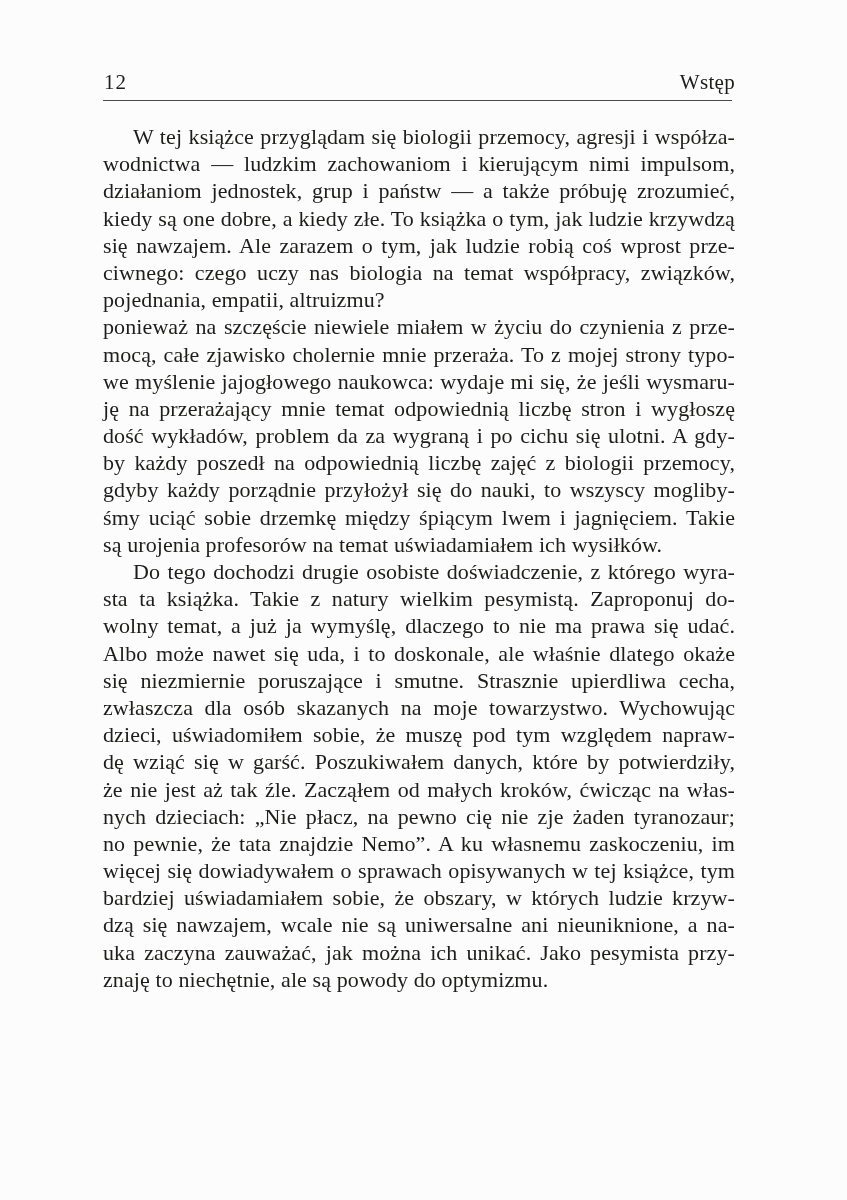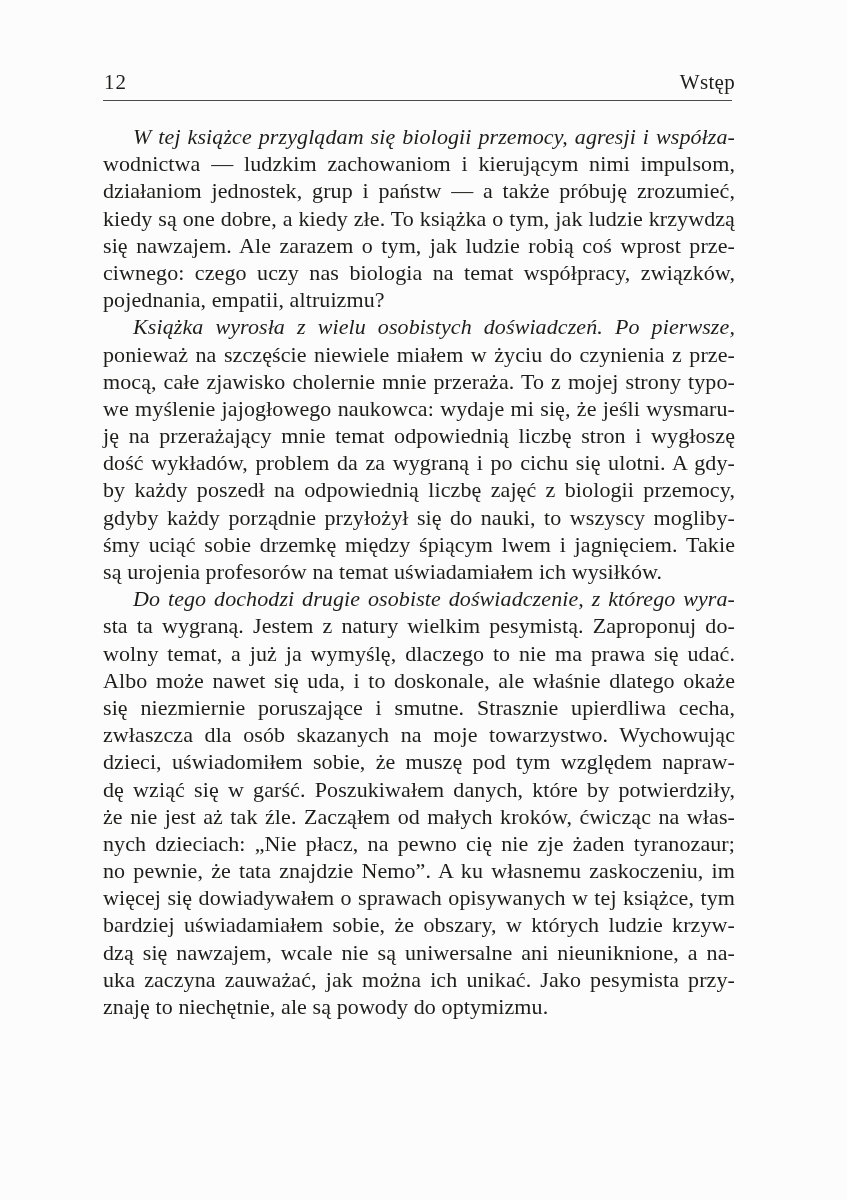--- a/index.html
+++ b/index.html
@@ -54,21 +54,21 @@
     font-size: 22px;
     letter-spacing: 0.1px;
   }
   .paragraph { margin: 0; }
   .line {
     height: 27.2px;
     line-height: 27.2px;
     text-align: justify;
     text-align-last: justify;
   }
-  .line.first { text-indent: 30px; font-style: italic; }
+  .line.first { text-indent: 30px; }
   .line.last  { text-align-last: left; }
 </style>
 </head>
 <body>
 
 <div class="page">
   <header class="running-head">
     <span class="pagenum">12</span>
     <span class="head-title">Wstęp</span>
   </header>
@@ -79,34 +79,33 @@
       <div class="paragraph">
         <div class="line first">W tej książce przyglądam się biologii przemocy, agresji i współza-</div>
         <div class="line">wodnictwa — ludzkim zachowaniom i kierującym nimi impulsom,</div>
         <div class="line">działaniom jednostek, grup i państw — a także próbuję zrozumieć,</div>
         <div class="line">kiedy są one dobre, a kiedy złe. To książka o tym, jak ludzie krzywdzą</div>
         <div class="line">się nawzajem. Ale zarazem o tym, jak ludzie robią coś wprost prze-</div>
         <div class="line">ciwnego: czego uczy nas biologia na temat współpracy, związków,</div>
         <div class="line last">pojednania, empatii, altruizmu?</div>
       </div>
       <div class="paragraph">
-        <div class="line first">Książka wyrosła z wielu osobistych doświadczeń. Po pierwsze,</div>
         <div class="line">ponieważ na szczęście niewiele miałem w życiu do czynienia z prze-</div>
         <div class="line">mocą, całe zjawisko cholernie mnie przeraża. To z mojej strony typo-</div>
         <div class="line">we myślenie jajogłowego naukowca: wydaje mi się, że jeśli wysmaru-</div>
         <div class="line">ję na przerażający mnie temat odpowiednią liczbę stron i wygłoszę</div>
         <div class="line">dość wykładów, problem da za wygraną i po cichu się ulotni. A gdy-</div>
         <div class="line">by każdy poszedł na odpowiednią liczbę zajęć z biologii przemocy,</div>
         <div class="line">gdyby każdy porządnie przyłożył się do nauki, to wszyscy mogliby-</div>
         <div class="line">śmy uciąć sobie drzemkę między śpiącym lwem i jagnięciem. Takie</div>
         <div class="line last">są urojenia profesorów na temat uświadamiałem ich wysiłków.</div>
       </div>
       <div class="paragraph">
         <div class="line first">Do tego dochodzi drugie osobiste doświadczenie, z którego wyra-</div>
-        <div class="line">sta ta wygraną. Jestem z natury wielkim pesymistą. Zaproponuj do-</div>
+        <div class="line">sta ta książka. Takie z natury wielkim pesymistą. Zaproponuj do-</div>
         <div class="line">wolny temat, a już ja wymyślę, dlaczego to nie ma prawa się udać.</div>
         <div class="line">Albo może nawet się uda, i to doskonale, ale właśnie dlatego okaże</div>
         <div class="line">się niezmiernie poruszające i smutne. Strasznie upierdliwa cecha,</div>
         <div class="line">zwłaszcza dla osób skazanych na moje towarzystwo. Wychowując</div>
         <div class="line">dzieci, uświadomiłem sobie, że muszę pod tym względem napraw-</div>
         <div class="line">dę wziąć się w garść. Poszukiwałem danych, które by potwierdziły,</div>
         <div class="line">że nie jest aż tak źle. Zacząłem od małych kroków, ćwicząc na włas-</div>
         <div class="line">nych dzieciach: „Nie płacz, na pewno cię nie zje żaden tyranozaur;</div>
         <div class="line">no pewnie, że tata znajdzie Nemo”. A ku własnemu zaskoczeniu, im</div>
         <div class="line">więcej się dowiadywałem o sprawach opisywanych w tej książce, tym</div>

